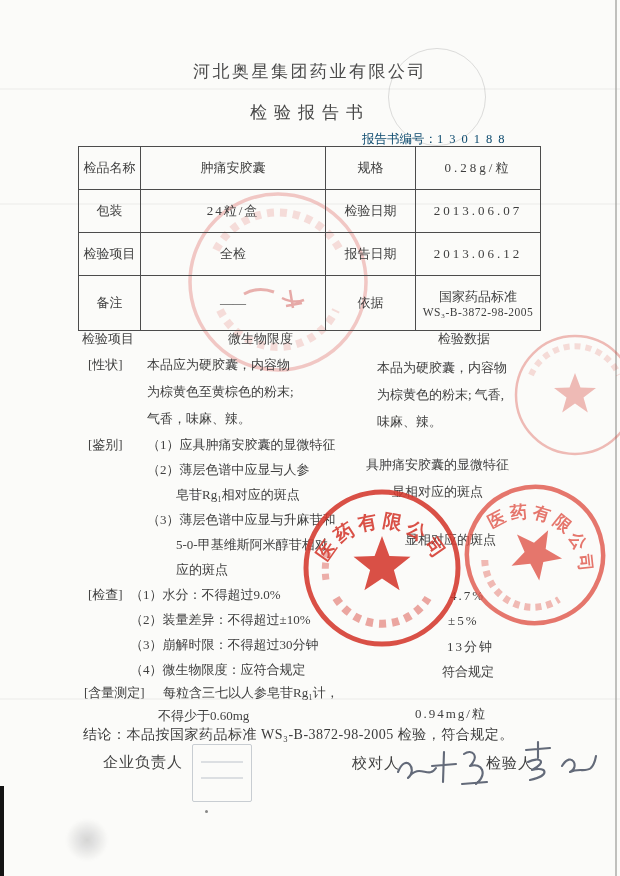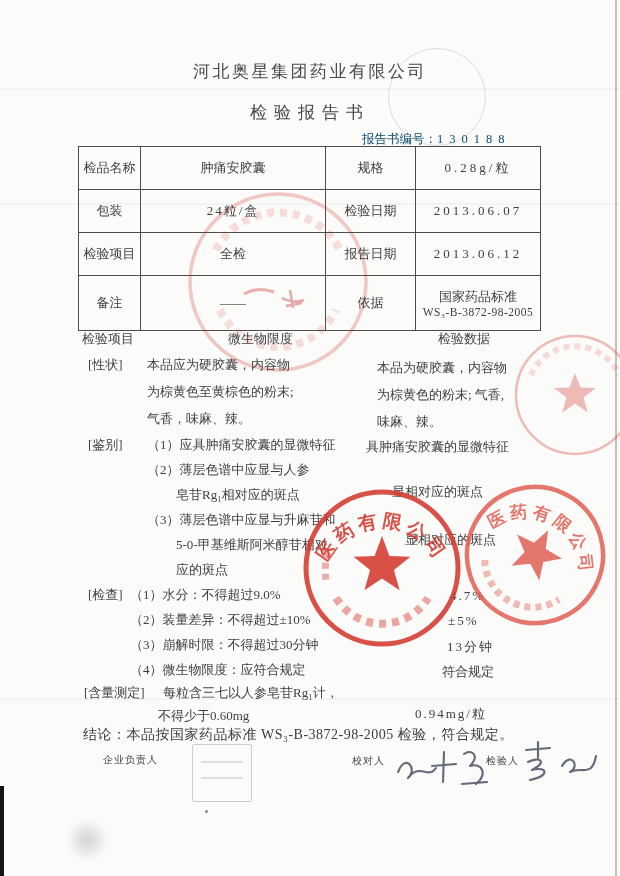--- a/index.html
+++ b/index.html
@@ -22,21 +22,21 @@
   table.info td{
     border:1px solid #4c4c4c;text-align:center;vertical-align:middle;
     font-size:13px;color:#3e3e3e;padding:12px 2px;overflow:hidden;
   }
   .sp3{letter-spacing:3px;}
   .sp2{letter-spacing:2px;}
   .small2{font-size:11.5px;letter-spacing:0.5px;}
   .ln{position:absolute;white-space:nowrap;font-size:13px;color:#3f3f3f;}
   .hdr{font-size:13px;color:#434343;}
   .concl{font-size:14px;letter-spacing:0.5px;color:#3b3b3b;}
-  .ftlabel{font-size:10px;color:#404040;letter-spacing:1px;}
+  .ftlabel{font-size:15px;color:#404040;letter-spacing:1px;}
   .crease{position:absolute;left:0;width:620px;height:2px;background:rgba(90,90,90,0.05);}
   .pencil-circle{
     position:absolute;left:388px;top:48px;width:96px;height:96px;border-radius:50%;
     border:1.5px solid rgba(165,165,165,0.38);
   }
   .sq-stamp{
     position:absolute;left:192px;top:744px;width:58px;height:56px;
     border:1.5px solid rgba(150,160,172,0.5);border-radius:2px;
   }
   .sq-stamp i{position:absolute;left:8px;right:8px;height:2px;background:rgba(150,160,172,0.30);}
@@ -122,21 +122,21 @@
 <div class="ln" style="left:88px;top:356px">[性状]</div>
 <div class="ln" style="left:147px;top:356px">本品应为硬胶囊，内容物</div>
 <div class="ln" style="left:147px;top:383px">为棕黄色至黄棕色的粉末;</div>
 <div class="ln" style="left:147px;top:410px">气香，味麻、辣。</div>
 <div class="ln" style="left:377px;top:359px">本品为硬胶囊，内容物</div>
 <div class="ln" style="left:377px;top:386px">为棕黄色的粉末; 气香,</div>
 <div class="ln" style="left:377px;top:413px">味麻、辣。</div>
 
 <div class="ln" style="left:88px;top:436px">[鉴别]</div>
 <div class="ln" style="left:147px;top:436px">（1）应具肿痛安胶囊的显微特征</div>
-<div class="ln" style="left:366px;top:438px">具肿痛安胶囊的显微特征</div>
+<div class="ln" style="left:366px;top:456px">具肿痛安胶囊的显微特征</div>
 <div class="ln" style="left:147px;top:461px">（2）薄层色谱中应显与人参</div>
 <div class="ln" style="left:176px;top:486px">皂苷Rg₁相对应的斑点</div>
 <div class="ln" style="left:392px;top:483px">显相对应的斑点</div>
 <div class="ln" style="left:147px;top:511px">（3）薄层色谱中应显与升麻苷和</div>
 <div class="ln" style="left:176px;top:536px">5-0-甲基维斯阿米醇苷相对</div>
 <div class="ln" style="left:405px;top:531px">显相对应的斑点</div>
 <div class="ln" style="left:176px;top:561px">应的斑点</div>
 
 <div class="ln" style="left:88px;top:586px">[检查]</div>
 <div class="ln" style="left:130px;top:586px">（1）水分：不得超过9.0%</div>

